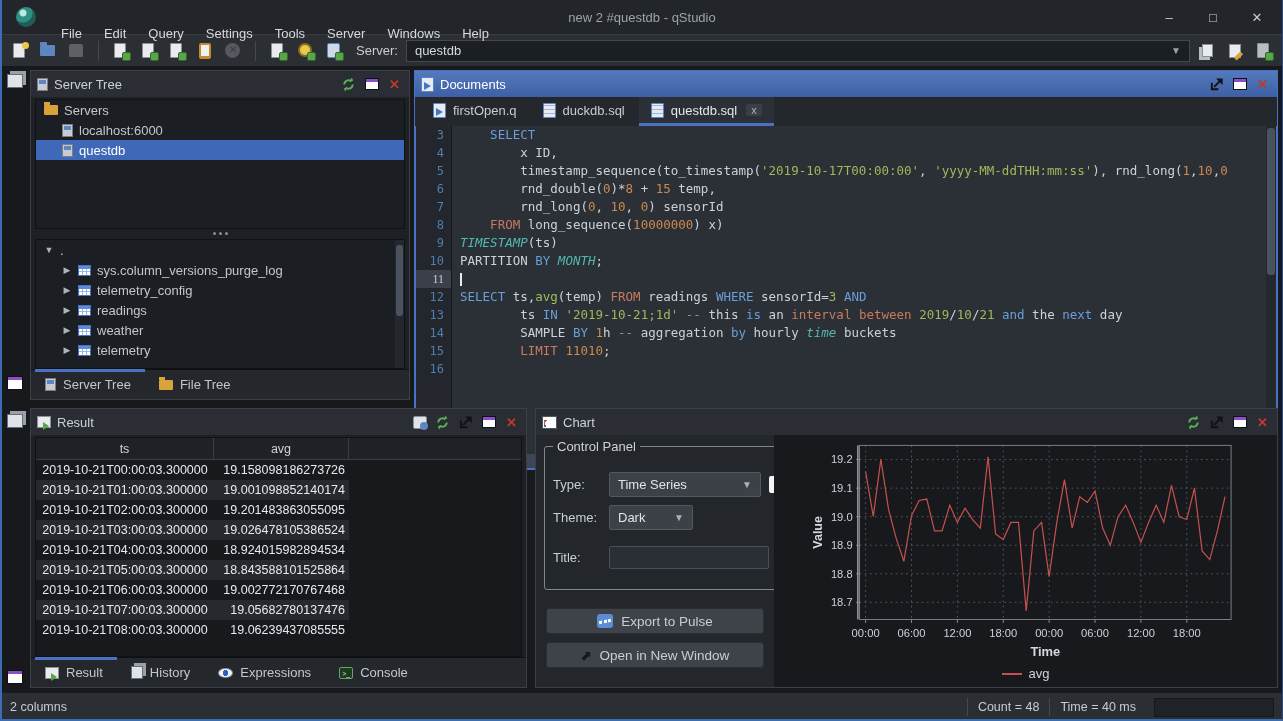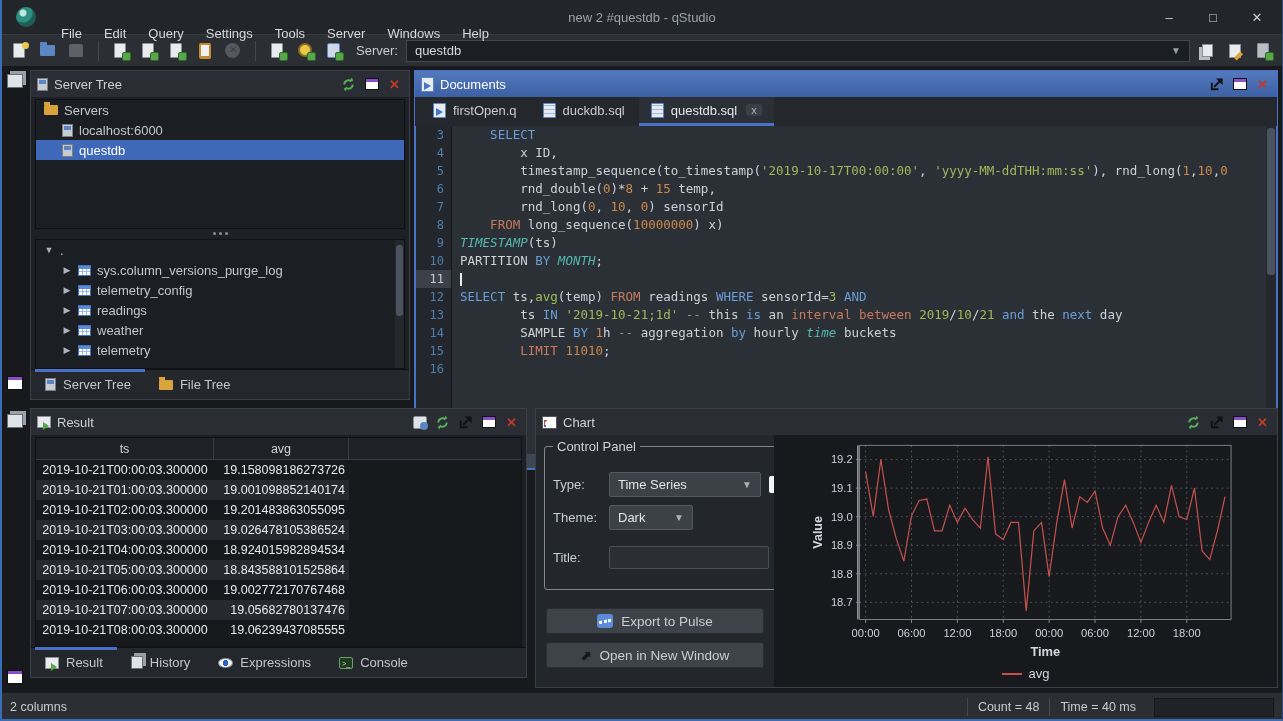--- a/index.html
+++ b/index.html
@@ -90,32 +90,32 @@
   .doc-ic.lines { background-image:repeating-linear-gradient(0deg, transparent 0 3px, #9db9e2 3px 4px); }
   .dtabs { height:29px; background:#24272c; display:flex; align-items:stretch; padding-left:6px; gap:2px; flex:0 0 auto; }
   .dtab { display:flex; align-items:center; gap:7px; padding:0 12px; font-size:13px; color:#c8cbd0; border-bottom:3px solid transparent; }
   .dtab.active { background:#2b2f36; border-bottom-color:#4a72c4; color:#e4e7eb; }
   .dtab .tclose { background:#3a3f46; color:#aab0b8; font-size:11px; padding:0 5px; border-radius:2px; margin-left:2px; }
   .editor { flex:1; display:flex; background:#2b2f36; overflow:hidden; position:relative; border:1px solid #4a72c4; border-top:none; }
   .gutter { width:36px; background:#23262c; border-right:1px solid #15171a; flex:0 0 auto; }
   .codecol { flex:1; overflow:hidden; padding-left:8px; }
   .cl { height:18px; line-height:18px; white-space:pre; font-family:"DejaVu Sans Mono", monospace; font-size:12.5px; }
   .gl { height:18px; line-height:18px; text-align:right; padding-right:7px; color:#4e7fae; font-family:"DejaVu Sans Mono", monospace; font-size:12px; }
-  .gl.cur { background:#3c4149; color:#c8ccd2; }
+  .gl.cur { background:#3c4149; color:#c8ccd2;font-family:Liberation Serif, serif; }
   .tk-t { color:#ccd1d8; } .tk-k { color:#6a9fd8; } .tk-r { color:#c97a5e; }
   .tk-s { color:#a2b75c; } .tk-n { color:#cc8a4f; } .tk-c { color:#8a8f96; }
   .tk-g { color:#9cbf5a; } .tk-i { color:#53b8ad; font-style:italic; }
   .caret { display:inline-block; width:2px; height:13px; background:#e8eaed; vertical-align:middle; }
   .ed-vsb { position:absolute; right:0; top:0; bottom:15px; width:10px; background:#24272c; }
   .ed-vsb .thumb { position:absolute; left:1px; right:1px; top:2px; height:45%; background:#4a5260; border-radius:3px; }
   .ed-hsb { position:absolute; left:0; right:10px; bottom:0; height:14px; background:#3d4654; }
   .ed-hsb .thumb { position:absolute; top:2px; bottom:2px; right:2px; width:24%; background:#99a0a8; border-radius:3px; }
 
   
-  #p-result { left:28px; top:342px; width:497px; bottom:14px; }
+  #p-result { left:28px; top:342px; width:497px; bottom:4px; }
   .rtable { flex:1; margin:2px 4px 0 4px; background:#17191c; border:1px solid #101114; overflow:hidden; font-size:12.5px; }
   .rthead { display:flex; height:22px; background:#1e2126; border-bottom:1px solid #3a3e44; color:#cfd3d8; }
   .rthead .c { display:flex; align-items:center; justify-content:center; border-right:1px solid #3a3e44; }
   .c-ts { width:178px; flex:0 0 auto; } .c-avg { width:135px; flex:0 0 auto; } .c-fill { flex:1; border-right:none !important; }
   .rrow { display:flex; height:20px; line-height:20px; color:#e6e9ed; }
   .rrow .cell { white-space:nowrap; overflow:hidden; }
   .rrow .cell.ts { width:178px; text-align:center; }
   .rrow .cell.avg { width:135px; text-align:right; padding-right:4px; }
   .rrow:nth-child(even) .stripe { background:#27292e; }
   .stripe { display:flex; }

